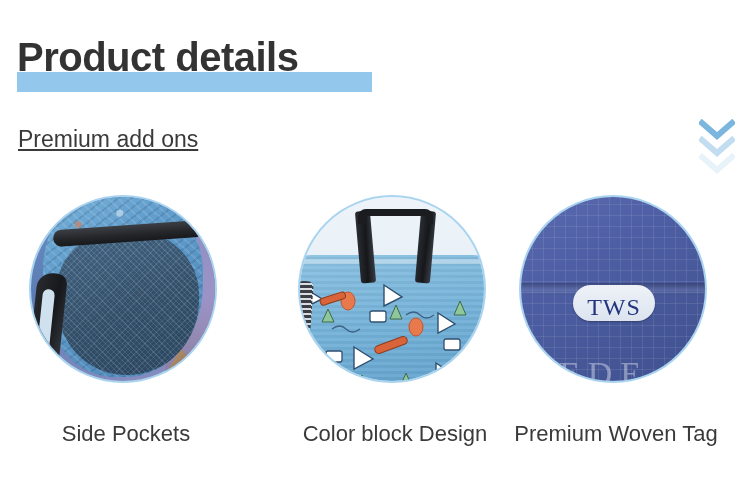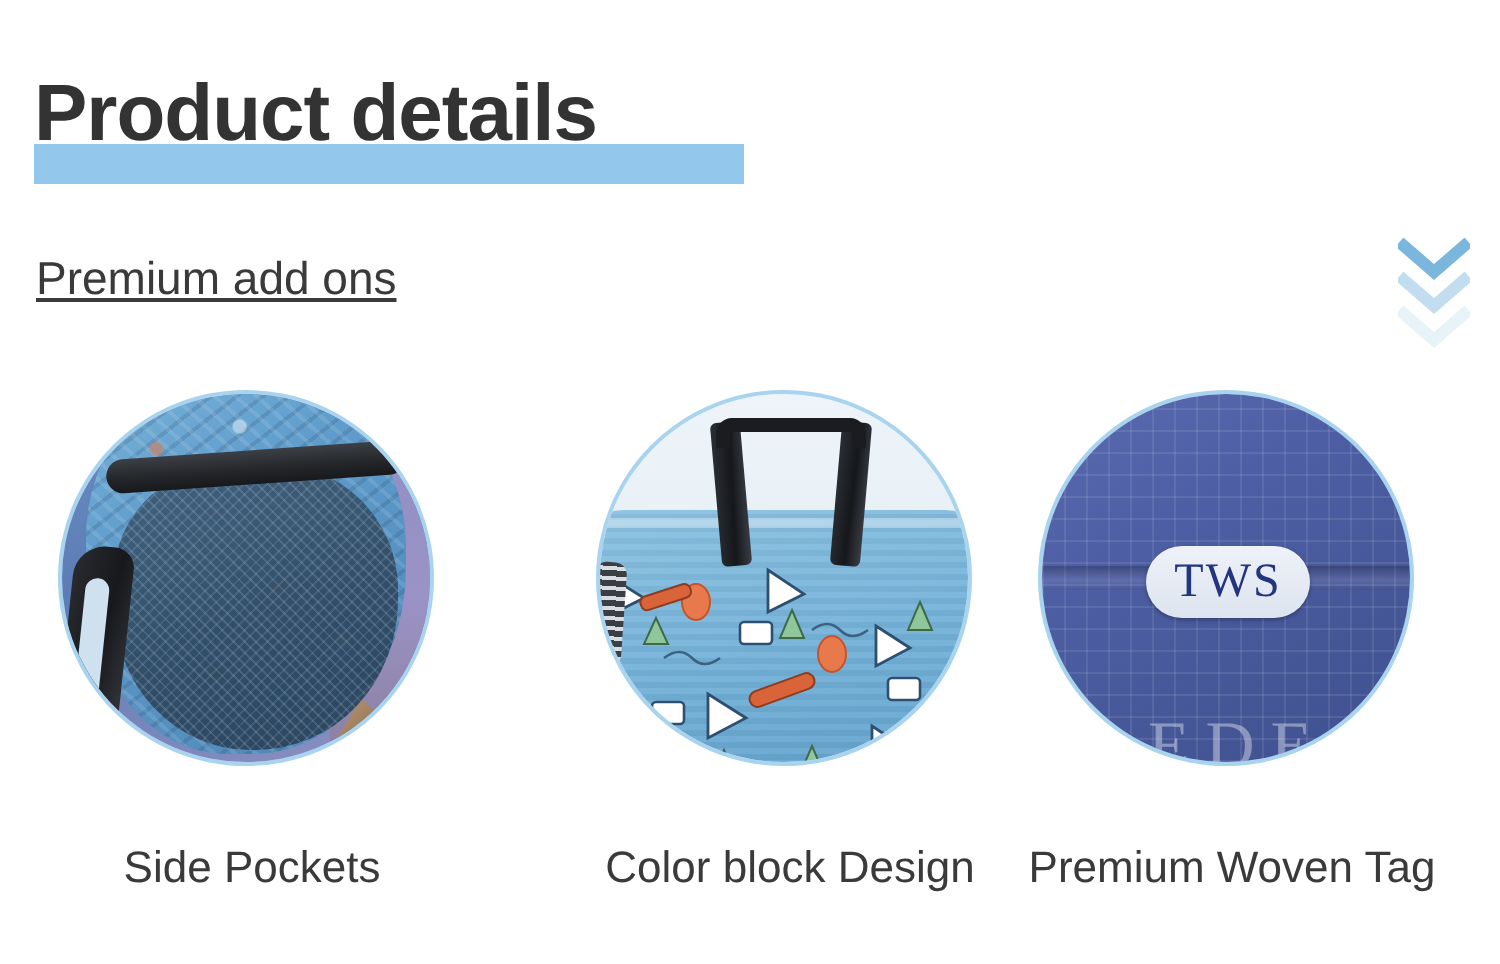--- a/index.html
+++ b/index.html
@@ -280,40 +280,40 @@
       linear-gradient(150deg,#5a6bb0 0%, #4d5ea4 35%, #465798 70%, #3f5090 100%);
   }
   .p3-fold {
     position: absolute;
     left: 0; top: 86px;
     width: 100%; height: 12px;
     background: linear-gradient(180deg, rgba(0,0,0,0.22) 0%, rgba(255,255,255,0.10) 60%, rgba(0,0,0,0.05) 100%);
   }
   .p3-tag {
     position: absolute;
-    left: 52px; top: 76px;
+    left: 52px; top: 88px;
     width: 82px; height: 36px;
     background: linear-gradient(180deg,#eef2f8 0%, #dde4ef 100%);
     box-shadow: 0 1px 2px rgba(0,0,0,0.3);
     display: flex;
-    align-items: center;
+    align-items: flex-end;
     justify-content: center;
     border-radius: 18px;
   }
   .p3-tag-text {
     font-family: "Liberation Serif", serif;
     font-size: 24px;
     letter-spacing: 1px;
     color: #22357e;
   }
   .p3-ghost {
     position: absolute;
     left: 38px; bottom: -12px;
     width: 120px;
-    text-align: center;
+    text-align: left;
     font-family: "Liberation Serif", serif;
     font-size: 34px;
     letter-spacing: 8px;
     color: rgba(255,255,255,0.38);
   }
 </style>
 </head>
 <body>
 
 <div class="page">

